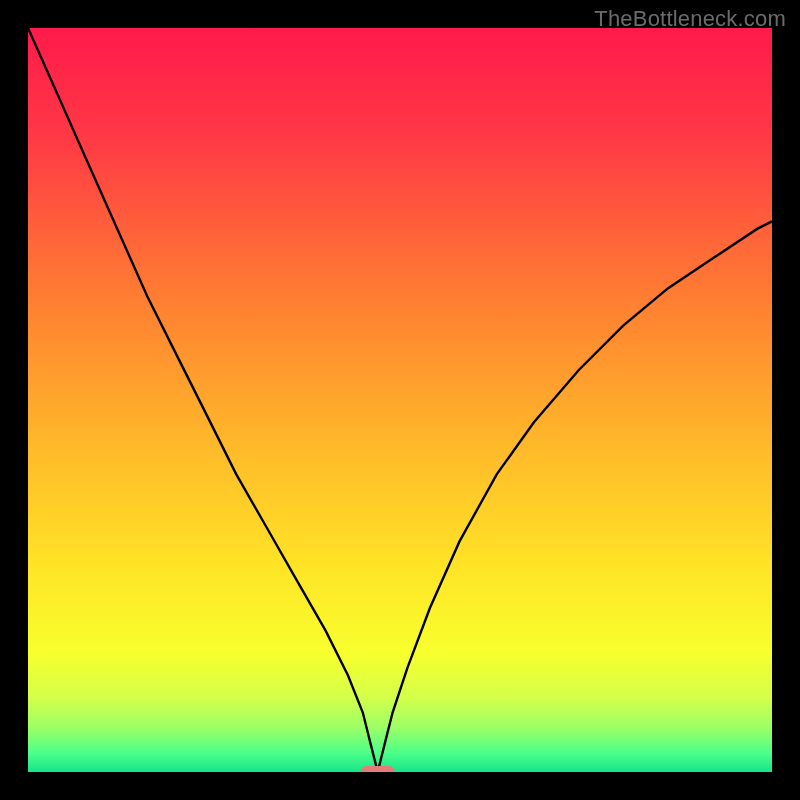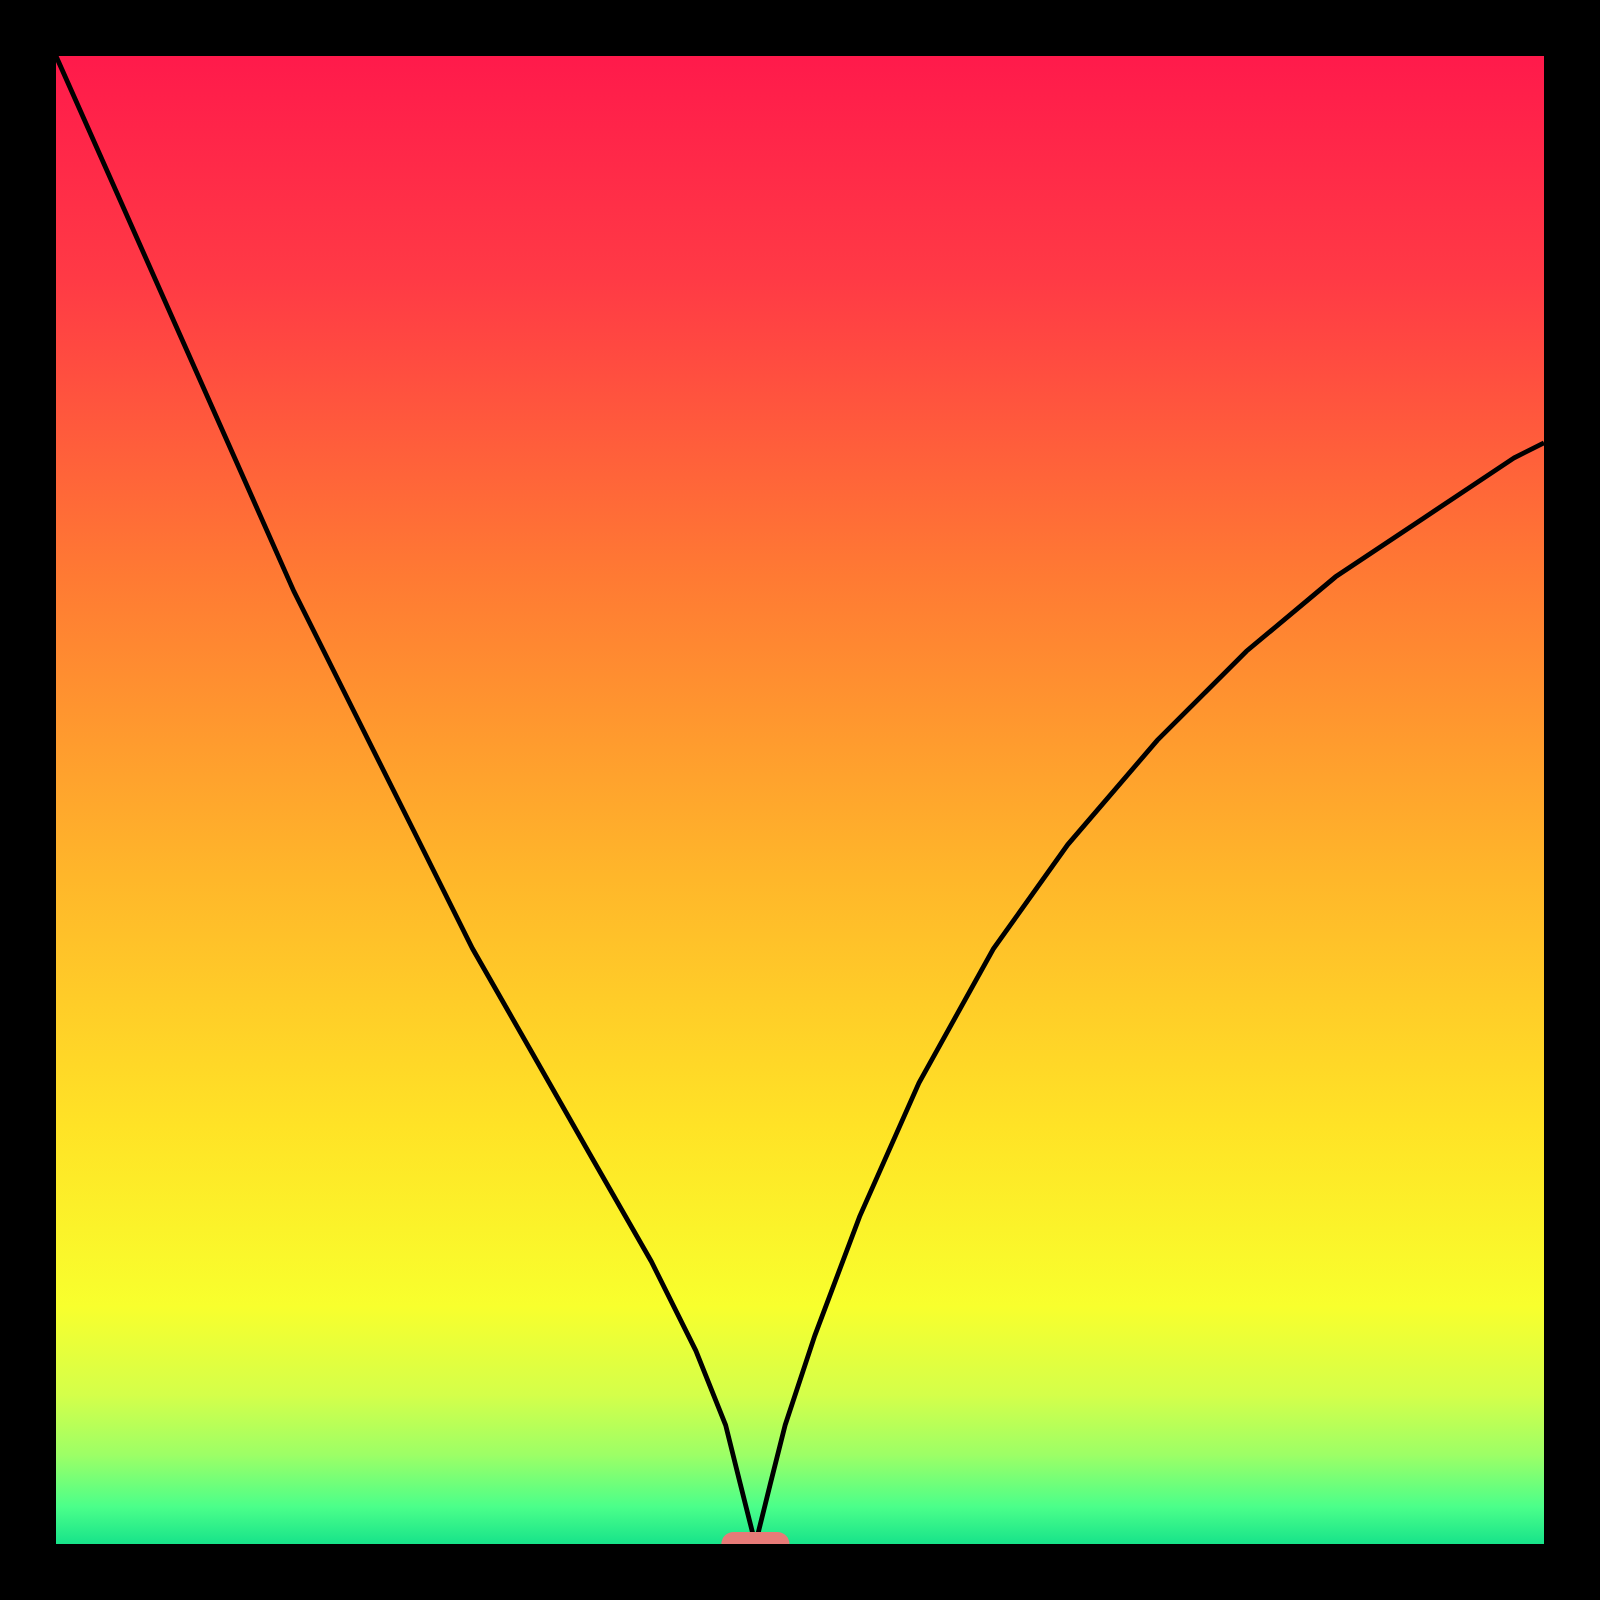--- a/index.html
+++ b/index.html
@@ -36,20 +36,21 @@
   }
   svg {
     display: block;
   }
 </style>
 </head>
 <body>
 
 <div class="frame">
 
+  <div class="watermark">TheBottleneck.com</div>
 
   <div class="plot-wrap">
     <svg id="chart-svg" width="744" height="744" viewBox="0 0 744 744">
       <defs>
         <linearGradient id="bg-grad" x1="0" y1="0" x2="0" y2="1">
             <stop offset="0%" stop-color="#ff1a4b"></stop>
             <stop offset="15%" stop-color="#ff3a45"></stop>
             <stop offset="35%" stop-color="#ff7a33"></stop>
             <stop offset="55.00000000000001%" stop-color="#ffb62a"></stop>
             <stop offset="72%" stop-color="#ffe326"></stop>

